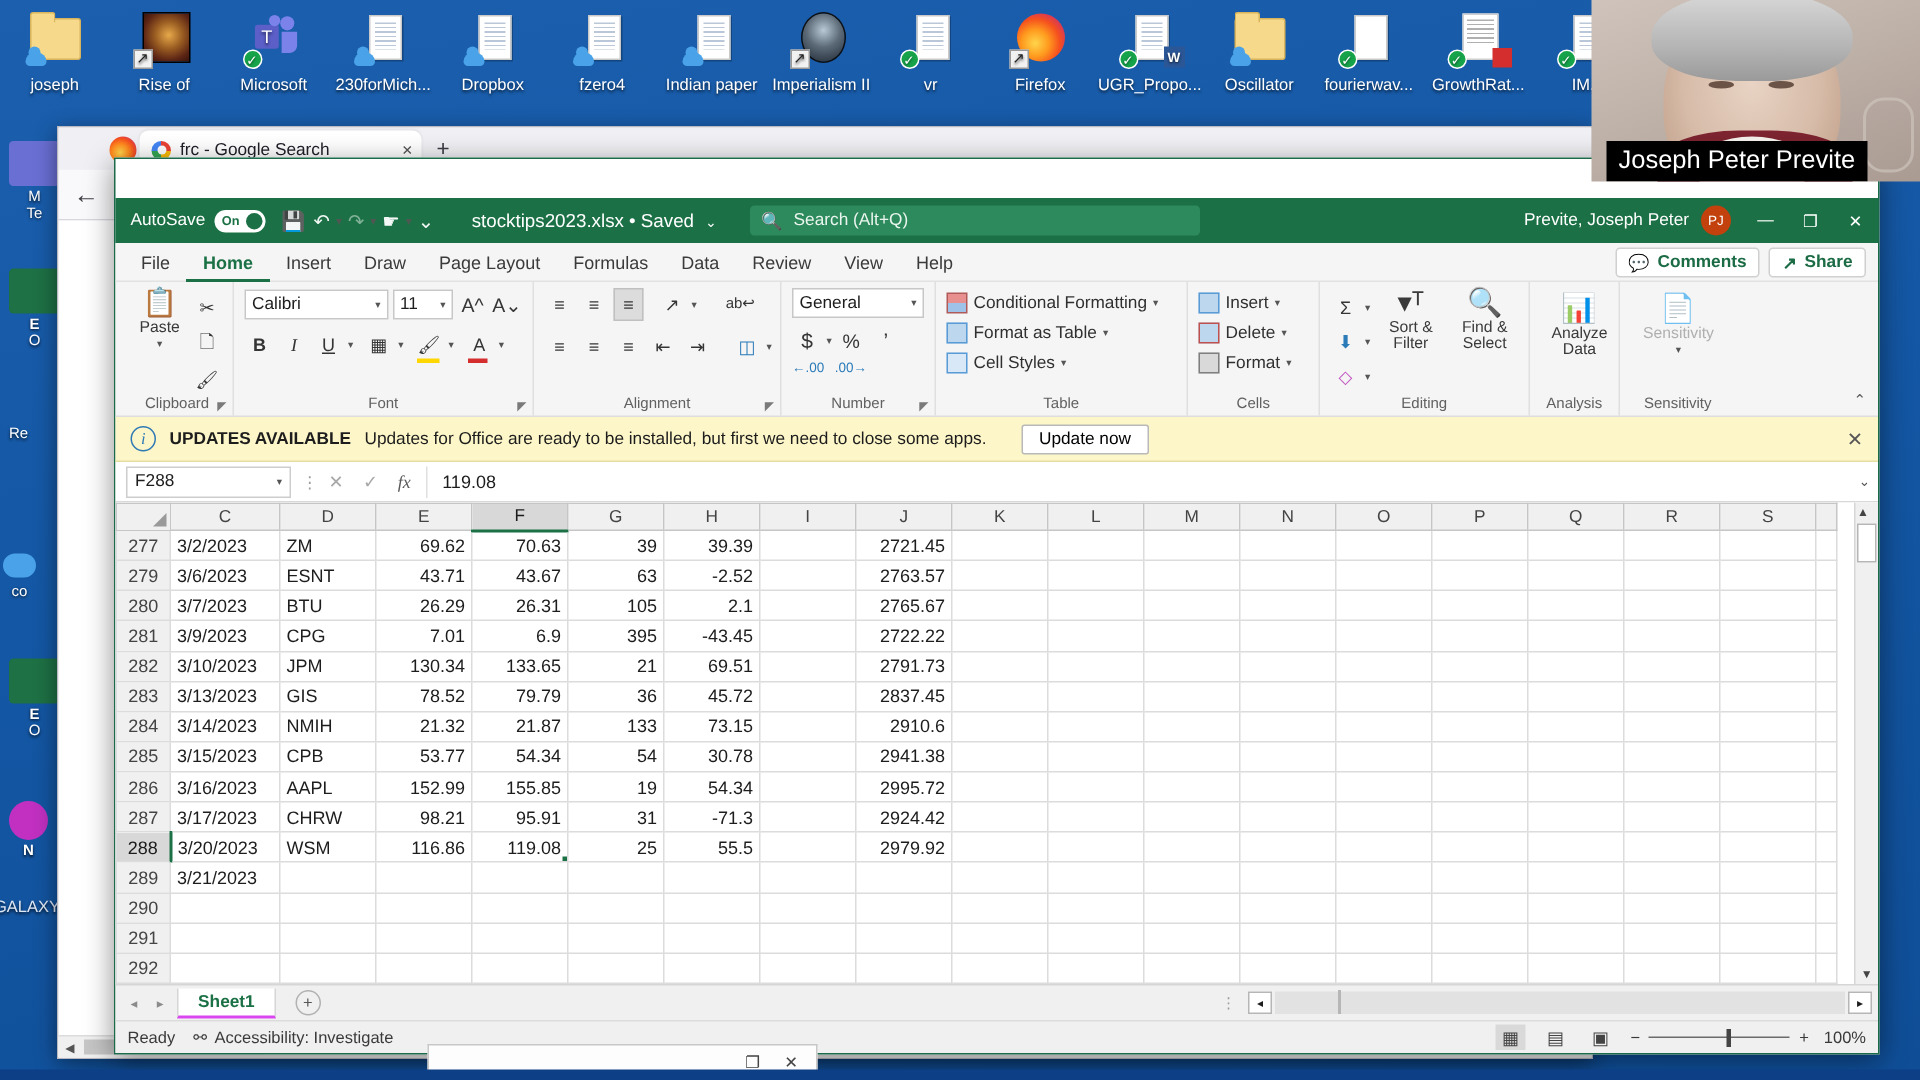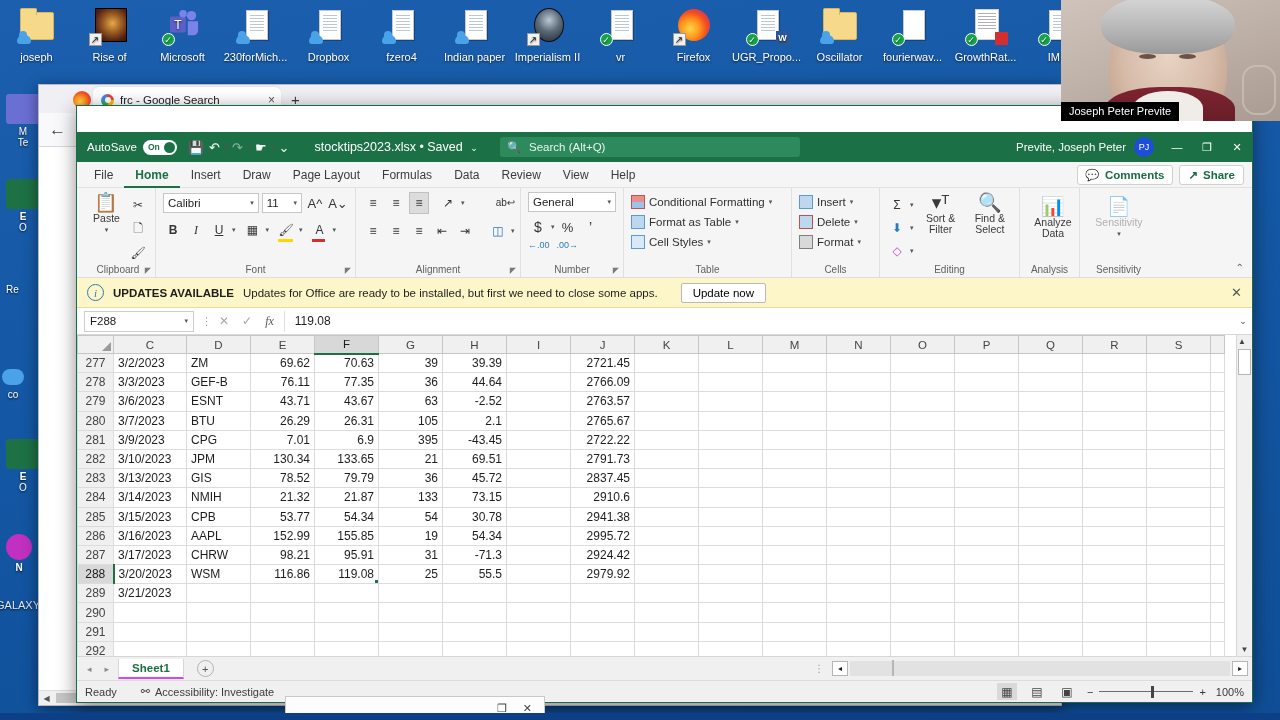--- a/index.html
+++ b/index.html
@@ -154,21 +154,21 @@
   .qat{display:flex;align-items:center;gap:3px;margin-left:10px;}
   .qat .qi{font-size:13px;opacity:.95;padding:0 1px;}
   .qat .qi.dim{opacity:.45;}
   .qat .cv{font-size:8px;opacity:.9;}
   .doc-title{margin-left:24px;font-size:12.5px;}
   .xl-search{
     margin-left:22px; width:300px;height:20px;background:#2d8a5c;border-radius:3px;
     display:flex;align-items:center;gap:7px;padding:0 8px;font-size:11.5px;color:#e9f5ee;
   }
   .acct{margin-left:auto;display:flex;align-items:center;gap:8px;padding-right:8px;font-size:11.5px;}
-  .avatar{width:20px;height:20px;border-radius:50%;background:#1d4ed8;color:#fff;font-size:9px;display:flex;align-items:center;justify-content:center;}
+  .avatar{width:20px;height:20px;border-radius:50%;background:#c2410c;color:#fff;font-size:9px;display:flex;align-items:center;justify-content:center;}
   .wbtns{display:flex;align-items:center;gap:0;}
   .wbtns span{width:30px;text-align:center;font-size:11px;}
 
   .xl-tabs{
     height:26px;background:#f5f5f5;border-bottom:1px solid #e2e2e2;display:flex;align-items:center;
     padding-left:6px; gap:0; flex:none; position:relative;
   }
   .xl-tab{padding:0 11px;height:26px;line-height:26px;font-size:12px;color:#3b3b3b;}
   .xl-tab.active{font-weight:bold;color:#1b7145;border-bottom:2.5px solid #1b7145;}
   .tabs-right{margin-left:auto;display:flex;align-items:center;gap:6px;padding-right:8px;}
@@ -276,21 +276,21 @@
   .addsheet{width:17px;height:17px;border-radius:50%;border:1px solid #b2b2b2;color:#555;font-size:11px;
     display:flex;align-items:center;justify-content:center;margin-left:8px;}
   .hscroll-wrap{margin-left:auto;display:flex;align-items:center;gap:2px;padding-right:4px;}
   .hdots{color:#9b9b9b;font-size:10px;padding-right:6px;}
   .harr{width:16px;height:15px;border:1px solid #b6b6b6;background:#fff;display:flex;align-items:center;justify-content:center;font-size:8px;}
   .htrack{width:380px;height:15px;background:#e2e2e2;}
   .hthumb{height:15px;background:#fff;border:1px solid #b6b6b6;width:280px;margin-left:42px;}
 
   .xl-status{
     height:22px;background:#f0f0f0;border-top:1px solid #dcdcdc;display:flex;align-items:center;
-    padding:0 8px;gap:24px;font-size:11px;color:#3a3a3a;flex:none;
+    padding:0 8px;gap:12px;font-size:11px;color:#3a3a3a;flex:none;
   }
   .st-right{margin-left:auto;display:flex;align-items:center;gap:10px;}
   .viewbtn{width:20px;height:17px;display:flex;align-items:center;justify-content:center;font-size:12px;color:#444;}
   .viewbtn.sel{background:#d9d9d9;}
   .zoomslider{display:flex;align-items:center;gap:6px;}
   .ztrack{width:94px;height:1.5px;background:#6b6b6b;position:relative;}
   .zthumb{position:absolute;left:52px;top:-5px;width:3px;height:12px;background:#444;}
 
   
   #webcam{
@@ -306,21 +306,21 @@
     position:absolute;left:40px;top:-6px;width:134px;height:60px;border-radius:50% 50% 42% 42%;
     background:linear-gradient(180deg,#d9d9d9 0%,#b6b6b6 60%,#9a9a9a 100%);
   }
   .wc-eye{position:absolute;width:17px;height:5px;border-radius:50%;background:#6b5347;}
   .wc-shirt{
     position:absolute;left:44px;bottom:-18px;width:130px;height:52px;border-radius:42% 42% 0 0;
     background:linear-gradient(180deg,#7d2430 0%,#5d1a24 100%);
   }
   .wc-collar{position:absolute;left:72px;bottom:-4px;width:70px;height:34px;background:#f0ece8;border-radius:50% 50% 0 0;}
   .wc-name{
-    position:absolute;left:0;bottom:0;background:#000;color:#fff;font-size:11px;
+    position:absolute;left:10px;bottom:0;background:#000;color:#fff;font-size:17px;
     padding:3px 8px 4px;
   }
   .wc-wall{position:absolute;right:4px;bottom:6px;width:34px;height:50px;border:2px solid #cfc6be;border-radius:14px;opacity:.65;}
 
   
   #bottomwin{
     position:absolute; left:285px; bottom:0; width:260px; height:24px;
     background:#fdfdfd; border:1px solid #c8c8c8; border-bottom:none;
     display:flex; align-items:center; justify-content:flex-end; gap:16px; padding-right:12px;
     font-size:11px; color:#444;
@@ -639,21 +639,21 @@
       <div class="rgdiag">◤</div>
     </div>
 
     <div class="rgroup" style="width:165px;">
       <div class="rrow" style="margin-bottom:6px;">
         <span class="btn sq">≡</span>
         <span class="btn sq">≡</span>
         <span class="btn sel">≡</span>
         <span class="btn" style="margin-left:6px;">↗</span>
         <span class="cv">▾</span>
-        <span class="btn" style="margin-left:28px;font-size:10px;line-height:10px;">ab↩</span>
+        <span class="btn" style="margin-left:16px;font-size:10px;line-height:10px;">ab↩</span>
       </div>
       <div class="rrow">
         <span class="btn sq">≡</span>
         <span class="btn sq">≡</span>
         <span class="btn sq">≡</span>
         <span class="btn">⇤</span>
         <span class="btn">⇥</span>
         <span class="btn" style="margin-left:10px;color:#2b7bb9;">◫</span>
         <span class="cv">▾</span>
       </div>
@@ -835,41 +835,20 @@
             <td class="num"></td>
             <td class="num"></td>
             <td class="num"></td>
             <td class="num"></td>
             <td class="num"></td>
             <td class="num"></td>
             <td class="num"></td>
             <td></td>
           </tr>
           <tr>
-            <td class="rowh">278</td>
-            <td class="txt">3/3/2023</td>
-            <td class="txt">GEF-B</td>
-            <td class="num">76.11</td>
-            <td class="num">77.35</td>
-            <td class="num">36</td>
-            <td class="num">44.64</td>
-            <td class="num"></td>
-            <td class="num">2766.09</td>
-            <td class="num"></td>
-            <td class="num"></td>
-            <td class="num"></td>
-            <td class="num"></td>
-            <td class="num"></td>
-            <td class="num"></td>
-            <td class="num"></td>
-            <td class="num"></td>
-            <td class="num"></td>
-            <td></td>
-          </tr>
-          <tr>
             <td class="rowh">279</td>
             <td class="txt">3/6/2023</td>
             <td class="txt">ESNT</td>
             <td class="num">43.71</td>
             <td class="num">43.67</td>
             <td class="num">63</td>
             <td class="num">-2.52</td>
             <td class="num"></td>
             <td class="num">2763.57</td>
             <td class="num"></td>

